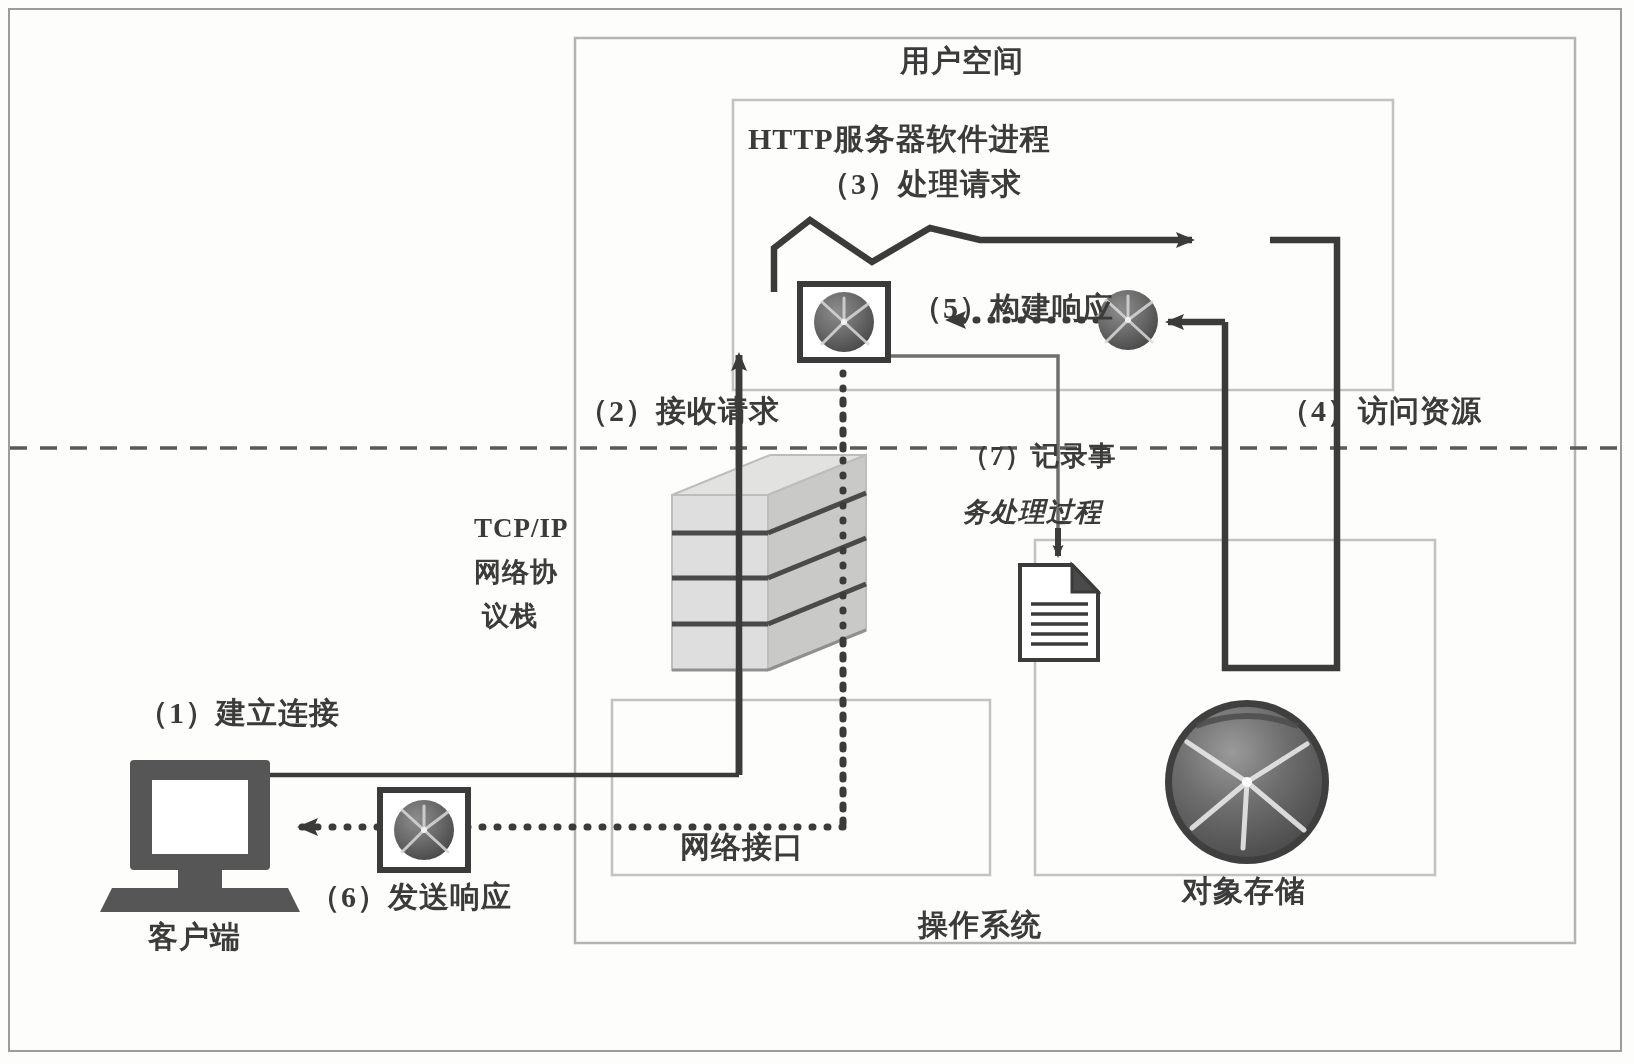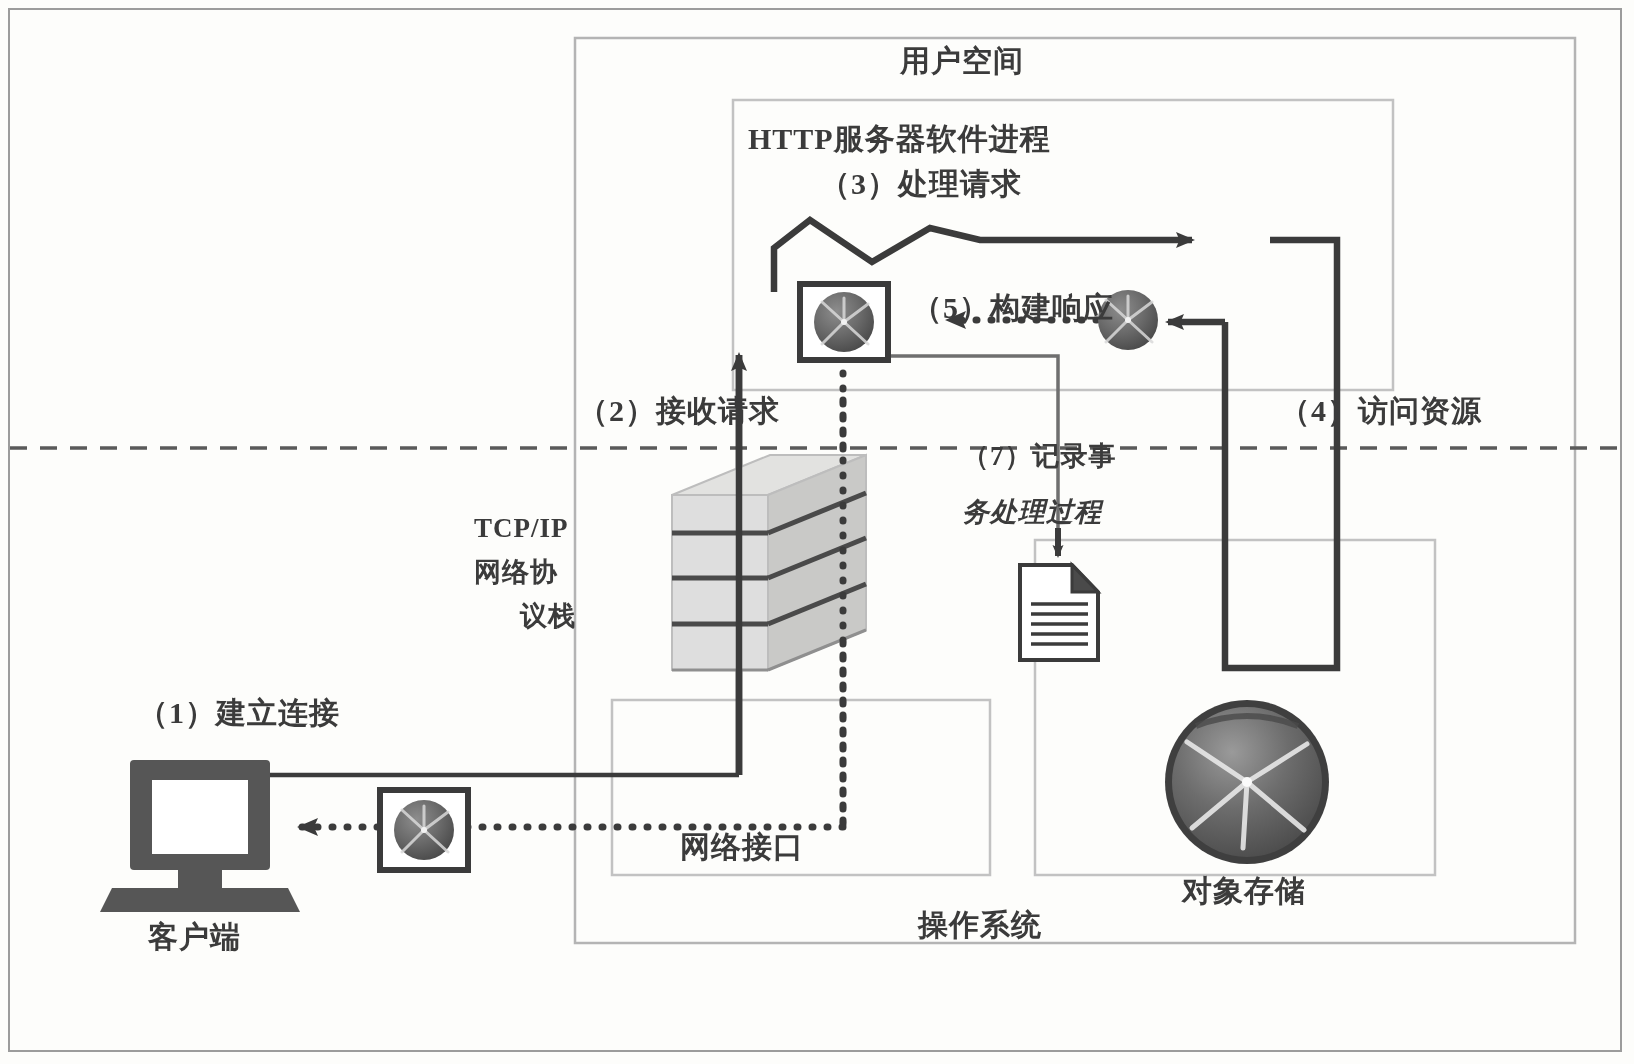--- a/index.html
+++ b/index.html
@@ -221,24 +221,25 @@
 
   <div class="lbl lbl-cn" style="left:578px;top:392px;">（2）接收请求</div>
 
   <div class="lbl lbl-cn" style="left:1236px;top:392px;margin-left:44px;">（4）访问资源</div>
 
   <div class="lbl lbl-small" style="left:962px;top:440px;">（7）记录事</div>
   <div class="lbl lbl-small" style="left:962px;top:496px;font-style:italic;">务处理过程</div>
 
   <div class="lbl lbl-stack" style="left:474px;top:512px;">TCP/IP</div>
   <div class="lbl lbl-stack" style="left:474px;top:556px;">网络协</div>
-  <div class="lbl lbl-stack" style="left:520px;top:600px;">议栈</div>
+  <div class="lbl lbl-stack" style="left:482px;top:600px;">议栈</div>
 
   <div class="lbl lbl-cn" style="left:138px;top:694px;">（1）建立连接</div>
 
+  <div class="lbl lbl-cn" style="left:310px;top:878px;">（6）发送响应</div>
 
   <div class="lbl lbl-cn" style="left:148px;top:918px;">客户端</div>
 
   <div class="lbl lbl-cn" style="left:680px;top:828px;">网络接口</div>
 
   <div class="lbl lbl-cn" style="left:1182px;top:872px;">对象存储</div>
 
   <div class="lbl lbl-cn" style="left:918px;top:906px;">操作系统</div>
 
 </div>

